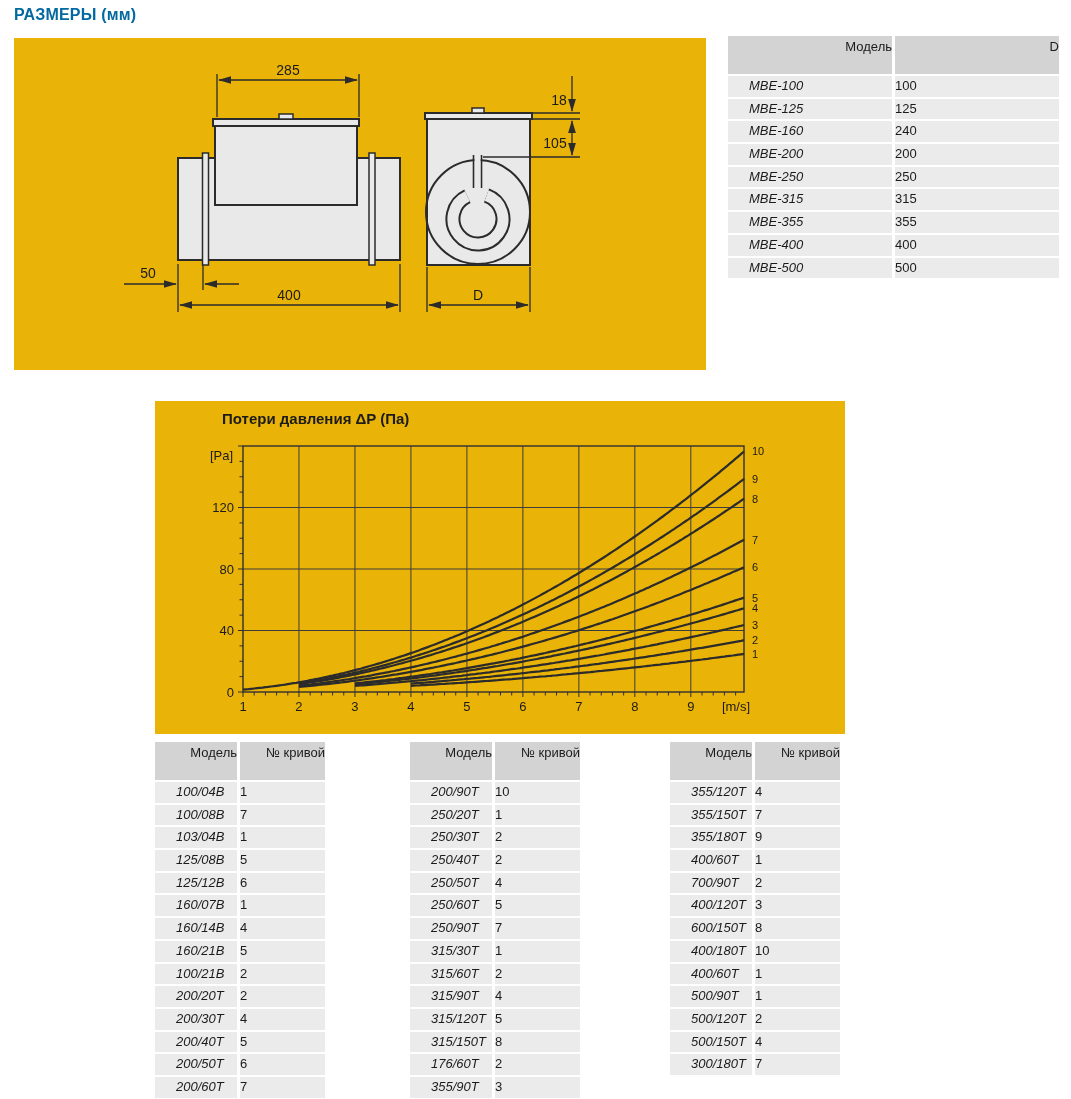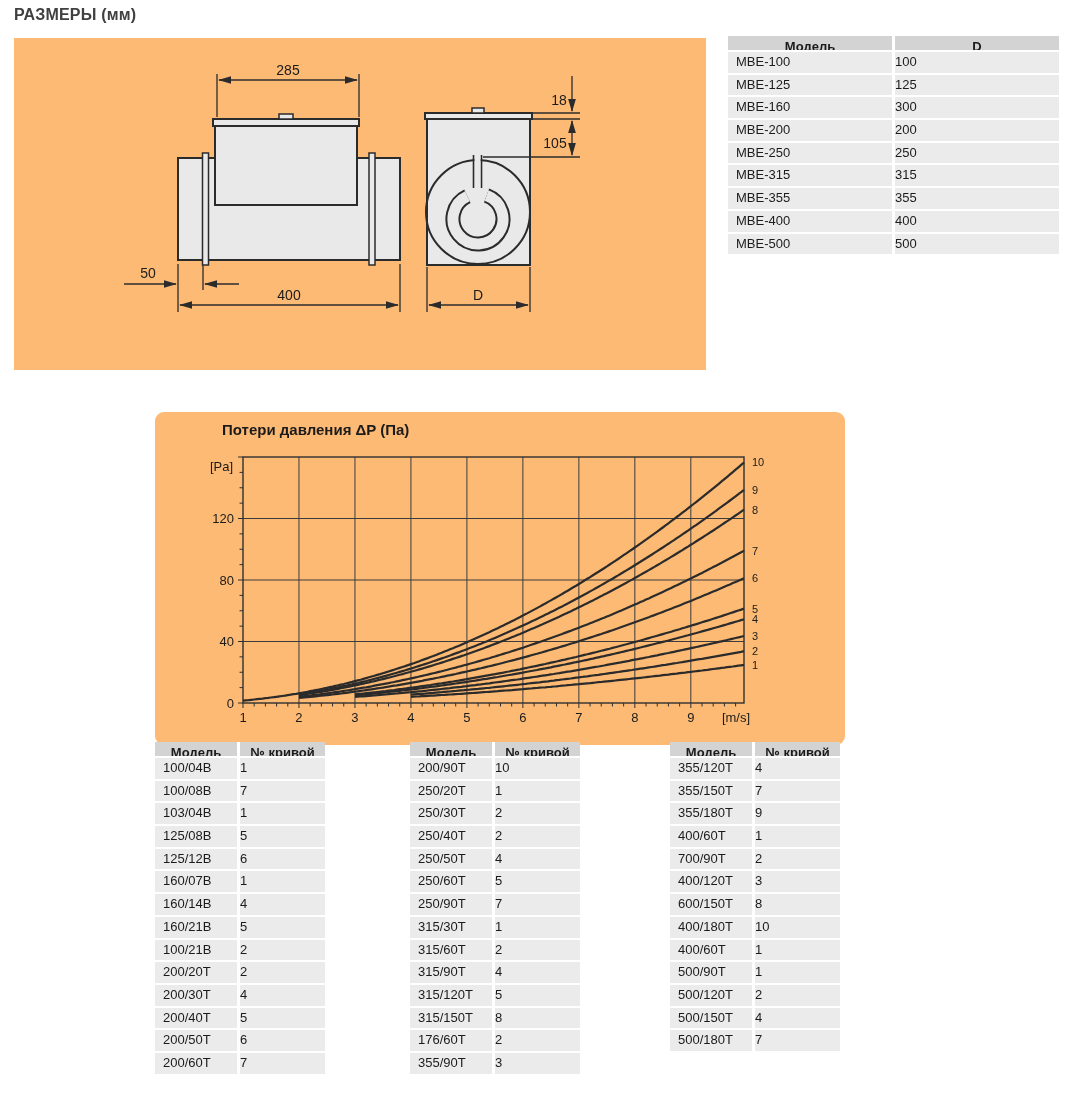--- a/index.html
+++ b/index.html
@@ -1,33 +1,33 @@
 <!DOCTYPE html>
 <html><head>
 <meta charset="utf-8">
 <style>
   html,body{margin:0;padding:0;background:#ffffff;}
   body{width:1071px;height:1099px;position:relative;
        font-family:"Liberation Sans","DejaVu Sans",sans-serif;color:#1b1b1b;}
   h1.page-title{font-size:16px;font-weight:bold;letter-spacing:.2px;margin:0;
-                position:absolute;left:14px;top:6px;color:#404040;}
-  .panel{background:#fdba74;position:absolute;}
+                position:absolute;left:14px;top:6px;color:#0369a1;}
+  .panel{background:#eab308;position:absolute;}
   #drawing-panel{left:14px;top:38px;width:692px;height:332px;}
-  #chart-panel{left:155px;top:412px;width:690px;height:333px;border-radius:9px;}
+  #chart-panel{left:155px;top:401px;width:690px;height:333px;}
   #chart-title{position:absolute;left:67px;top:9px;font-size:15px;font-weight:bold;}
   svg{display:block;}
   svg text{font-family:"Liberation Sans","DejaVu Sans",sans-serif;fill:#1b1b1b;}
   .dim-label{font-size:14px;}
   
   .tbl{display:grid;grid-auto-rows:max-content;position:absolute;background:#ffffff;gap:2px 3px;}
   .tbl .cell{font-size:13px;overflow:hidden;white-space:nowrap;}
-  .tbl .hcell{background:#d3d3d3;font-weight:bold;text-align:center;
-              height:14px;line-height:22px;}
+  .tbl .hcell{background:#d3d3d3;font-weight:normal;text-align:right;
+              height:38px;line-height:22px;}
   .tbl .rcell{background:#ebebeb;height:20.7px;line-height:20.7px;}
-  .tbl .cell-model{text-align:left;padding-left:8px;}
+  .tbl .cell-model{text-align:left;padding-left:21px;font-style:italic;}
   .tbl .cell-num{text-align:left;}
   #model-table{left:728px;top:36px;grid-template-columns:164px 164px;}
   #curve-table-0{left:155px;top:742px;grid-template-columns:82px 85px;}
   #curve-table-1{left:410px;top:742px;grid-template-columns:82px 85px;}
   #curve-table-2{left:670px;top:742px;grid-template-columns:82px 85px;}
 </style>
 </head>
 <body>
 
 <h1 class="page-title">РАЗМЕРЫ (мм)</h1>
@@ -101,21 +101,21 @@
 </div>
 
 <div class="tbl" id="model-table">
   <div class="cell hcell">Модель</div>
   <div class="cell hcell">D</div>
 <div class="cell rcell cell-model">МВЕ-100</div>
     <div class="cell rcell cell-num">100</div>
     <div class="cell rcell cell-model">МВЕ-125</div>
     <div class="cell rcell cell-num">125</div>
     <div class="cell rcell cell-model">МВЕ-160</div>
-    <div class="cell rcell cell-num">300</div>
+    <div class="cell rcell cell-num">240</div>
     <div class="cell rcell cell-model">МВЕ-200</div>
     <div class="cell rcell cell-num">200</div>
     <div class="cell rcell cell-model">МВЕ-250</div>
     <div class="cell rcell cell-num">250</div>
     <div class="cell rcell cell-model">МВЕ-315</div>
     <div class="cell rcell cell-num">315</div>
     <div class="cell rcell cell-model">МВЕ-355</div>
     <div class="cell rcell cell-num">355</div>
     <div class="cell rcell cell-model">МВЕ-400</div>
     <div class="cell rcell cell-num">400</div>
@@ -322,15 +322,15 @@
     <div class="cell rcell cell-model">400/180T</div>
     <div class="cell rcell cell-num">10</div>
     <div class="cell rcell cell-model">400/60T</div>
     <div class="cell rcell cell-num">1</div>
     <div class="cell rcell cell-model">500/90T</div>
     <div class="cell rcell cell-num">1</div>
     <div class="cell rcell cell-model">500/120T</div>
     <div class="cell rcell cell-num">2</div>
     <div class="cell rcell cell-model">500/150T</div>
     <div class="cell rcell cell-num">4</div>
-    <div class="cell rcell cell-model">500/180T</div>
+    <div class="cell rcell cell-model">300/180T</div>
     <div class="cell rcell cell-num">7</div>
   </div>
 
 </body></html>

